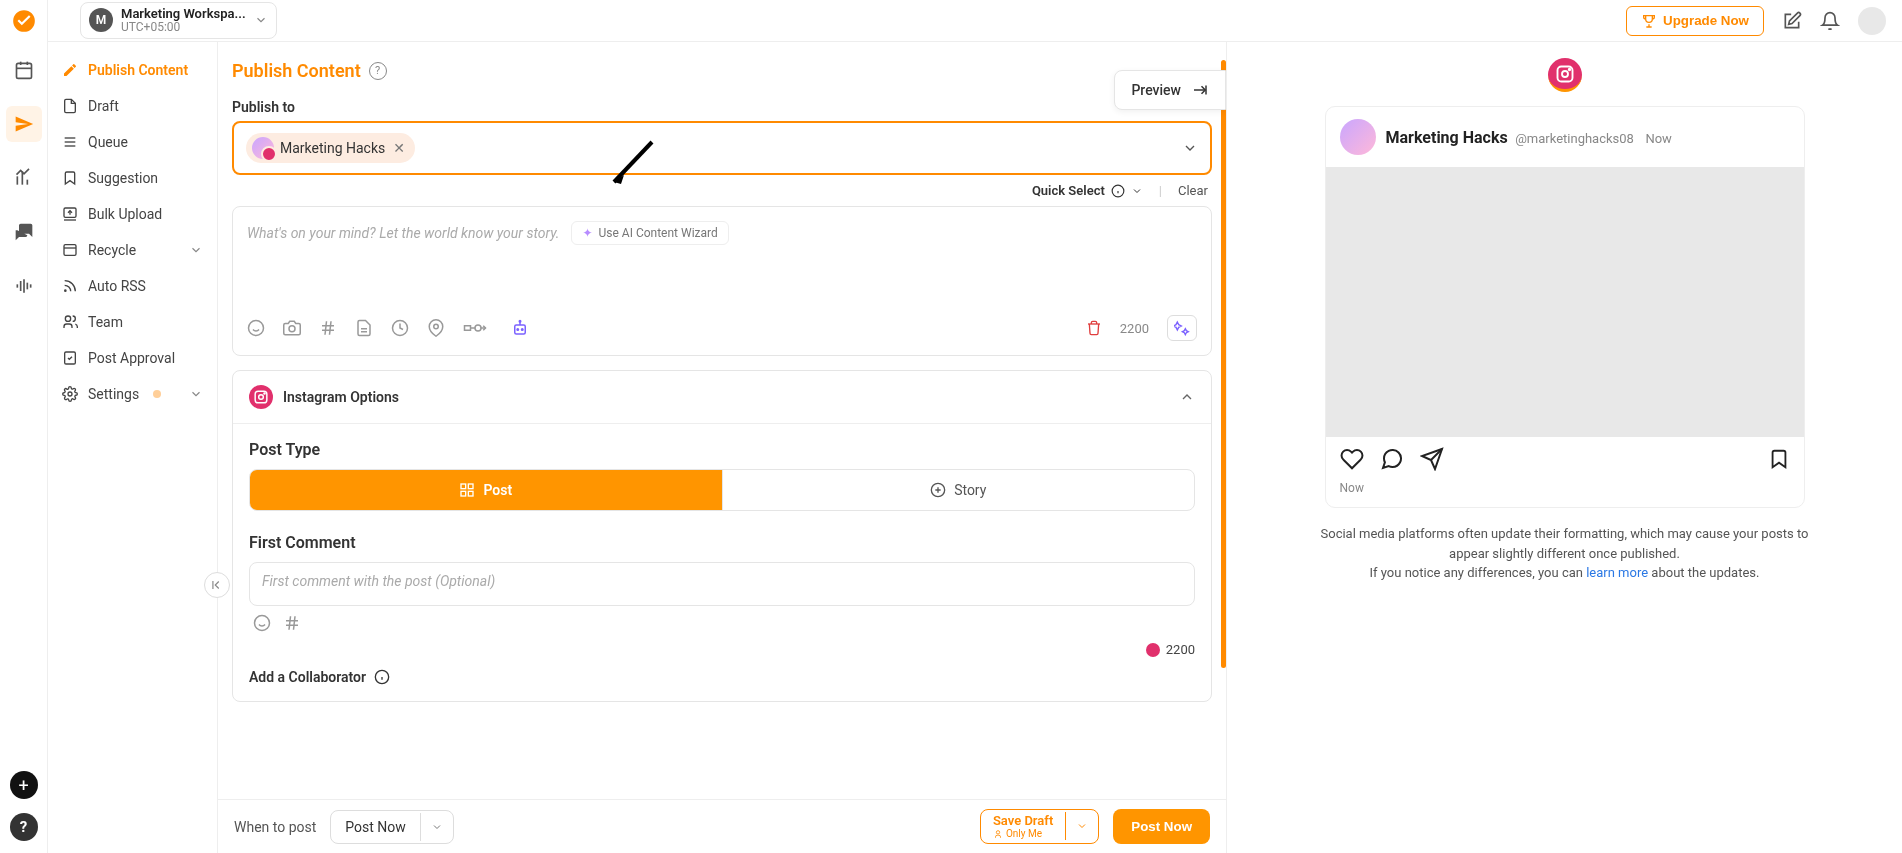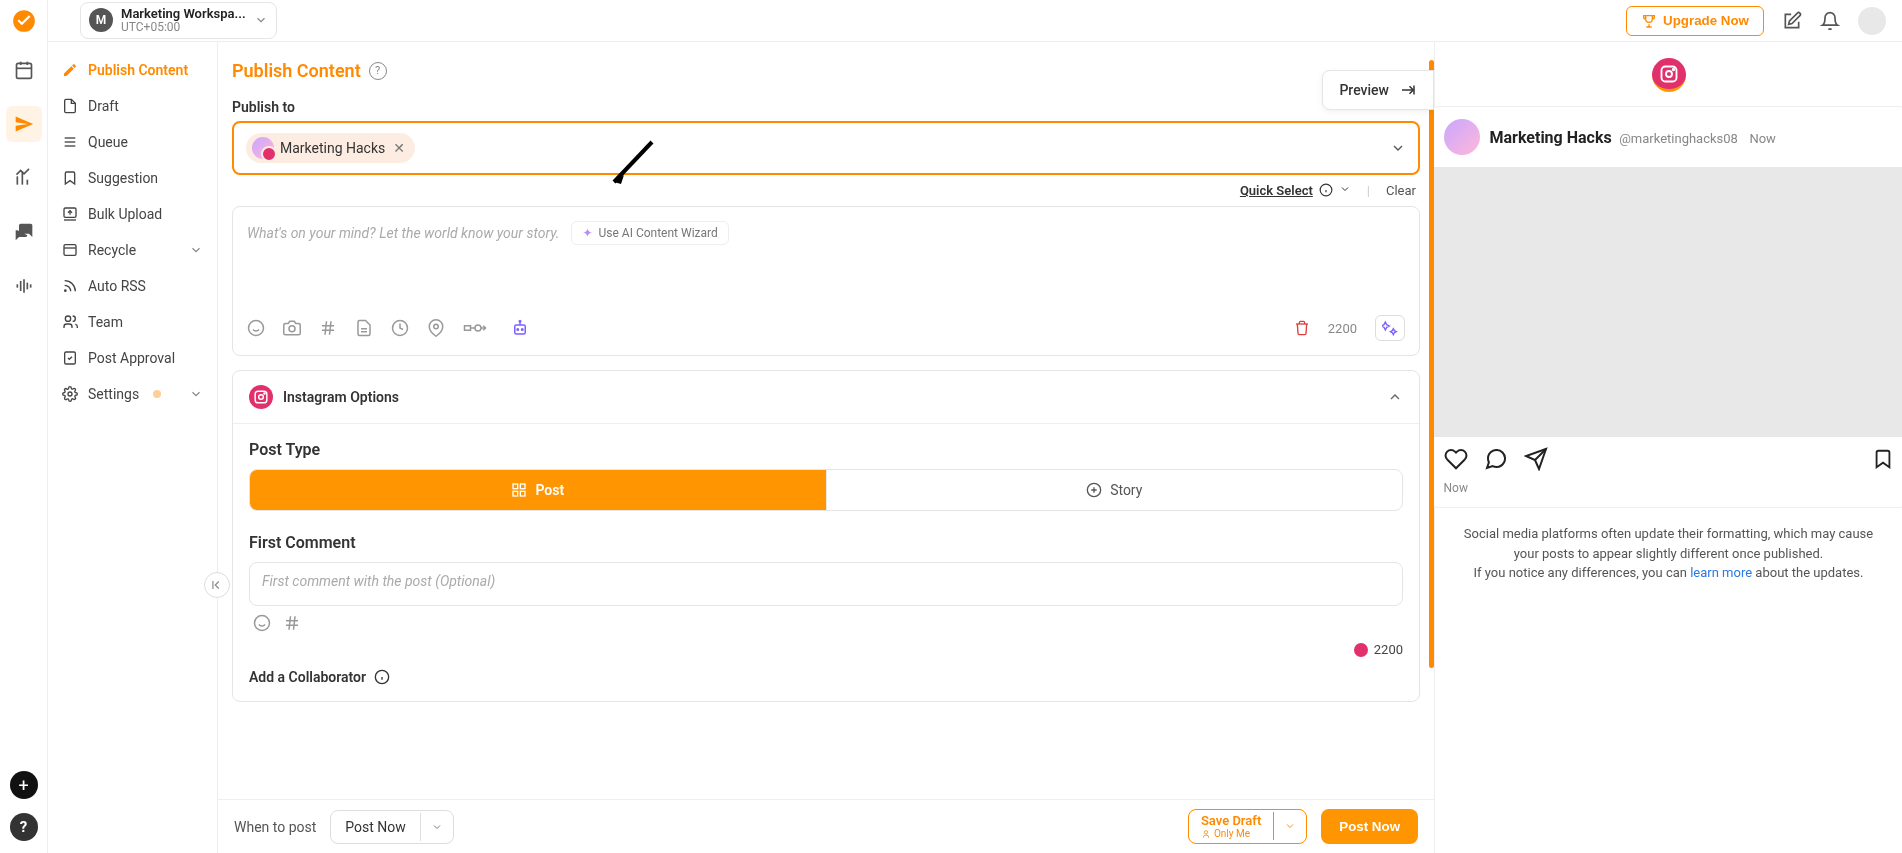--- a/index.html
+++ b/index.html
@@ -39,21 +39,21 @@
 .help-circle{width:18px;height:18px;border:1.5px solid #888;border-radius:50%;display:flex;align-items:center;justify-content:center;font-size:11px;color:#888;}
 .preview-pill{position:absolute;top:10px;right:0;background:#fff;border:1px solid #e5e5e5;border-radius:8px 0 0 8px;padding:10px 16px;display:flex;align-items:center;gap:10px;box-shadow:0 2px 6px rgba(0,0,0,.06);cursor:pointer;font-weight:500;}
 .section-label{font-weight:600;color:#333;margin-bottom:6px;font-size:14px;}
 .publish-to{border:2px solid #ff8a00;border-radius:8px;padding:10px 12px;display:flex;align-items:center;gap:8px;position:relative;background:#fff;}
 .publish-to .chip{background:#fdece1;border-radius:16px;padding:4px 10px 4px 6px;display:flex;align-items:center;gap:6px;}
 .publish-to .chip .acct-avatar{width:22px;height:22px;border-radius:50%;background:linear-gradient(135deg,#c9a6ff,#ffb8d9);position:relative;}
 .publish-to .chip .acct-avatar::after{content:"";position:absolute;right:-3px;bottom:-3px;width:12px;height:12px;border-radius:50%;background:#e1306c;border:2px solid #fdece1;}
 .publish-to .chip .x{color:#777;font-size:14px;cursor:pointer;margin-left:2px;}
 .publish-to .dd-chev{position:absolute;right:12px;color:#555;cursor:pointer;}
 .quick-row{display:flex;justify-content:flex-end;gap:16px;padding:8px 4px;color:#555;font-size:13px;}
-.quick-row .qs{display:flex;gap:6px;cursor:pointer;font-weight:600;color:#333;text-decoration:underline;}
+.quick-row .qs{display:flex;align-items:center;gap:6px;cursor:pointer;font-weight:600;color:#333;}
 .quick-row .clear{cursor:pointer;color:#555;}
 .quick-row .sep{color:#ccc;}
 .composer{border:1px solid #e5e5e5;border-radius:8px;padding:14px;background:#fff;}
 .composer .placeholder-row{display:flex;align-items:center;gap:12px;color:#aaa;font-style:italic;}
 .ai-btn{border:1px solid #eee;border-radius:6px;padding:4px 10px;font-size:12px;color:#777;font-style:normal;display:flex;align-items:center;gap:6px;cursor:pointer;}
 .composer .tool-row{display:flex;align-items:center;gap:18px;margin-top:70px;color:#999;}
 .composer .tool-row .robot{color:#7b61ff;}
 .composer .tool-row .spacer{flex:1;}
 .composer .tool-row .trash{color:#e03e3e;}
 .composer .tool-row .count{color:#888;font-size:13px;}
@@ -79,21 +79,21 @@
 .select-pill{border:1px solid #ddd;border-radius:8px;display:flex;align-items:center;}
 .select-pill .val{padding:8px 14px;}
 .select-pill .dd{border-left:1px solid #ddd;padding:8px 10px;color:#777;}
 .footer-bar .spacer{flex:1;}
 .save-draft{border:1px solid #ff8a00;border-radius:8px;display:flex;align-items:center;color:#ff8a00;cursor:pointer;}
 .save-draft .main-btn{padding:4px 12px;display:flex;flex-direction:column;align-items:flex-start;line-height:1.1;}
 .save-draft .main-btn .t{font-weight:600;font-size:13px;}
 .save-draft .main-btn .s{font-size:10px;color:#ff8a00;display:flex;align-items:center;gap:3px;}
 .save-draft .dd{border-left:1px solid #ff8a00;padding:8px 10px;}
 .post-now-btn{background:#ff9500;color:#fff;border:none;border-radius:8px;padding:10px 18px;font-weight:600;cursor:pointer;}
-.preview-pane{width:468px;border-left:1px solid #eee;padding:16px 24px;display:flex;flex-direction:column;align-items:center;}
+.preview-pane{width:676px;border-left:1px solid #eee;padding:16px 24px;display:flex;flex-direction:column;align-items:center;}
 .preview-pane .tabs{display:flex;gap:8px;margin-bottom:14px;}
 .preview-pane .tab{width:34px;height:34px;border-radius:50%;background:#e1306c;display:flex;align-items:center;justify-content:center;color:#fff;border-bottom:3px solid #ff9500;cursor:pointer;}
 .preview-card{width:480px;border:1px solid #eee;border-radius:10px;background:#fff;overflow:hidden;}
 .preview-card .head{display:flex;align-items:center;gap:10px;padding:12px 14px;}
 .preview-card .head .avatar{width:36px;height:36px;border-radius:50%;background:linear-gradient(135deg,#c9a6ff,#ffb8d9);}
 .preview-card .head .name{font-weight:700;font-size:16px;color:#222;}
 .preview-card .head .handle{color:#888;font-size:13px;margin-left:4px;}
 .preview-card .head .time{color:#888;font-size:13px;margin-left:8px;}
 .preview-card .img{height:270px;background:#e8e8e8;}
 .preview-card .actions{display:flex;align-items:center;gap:16px;padding:10px 14px;color:#222;}

